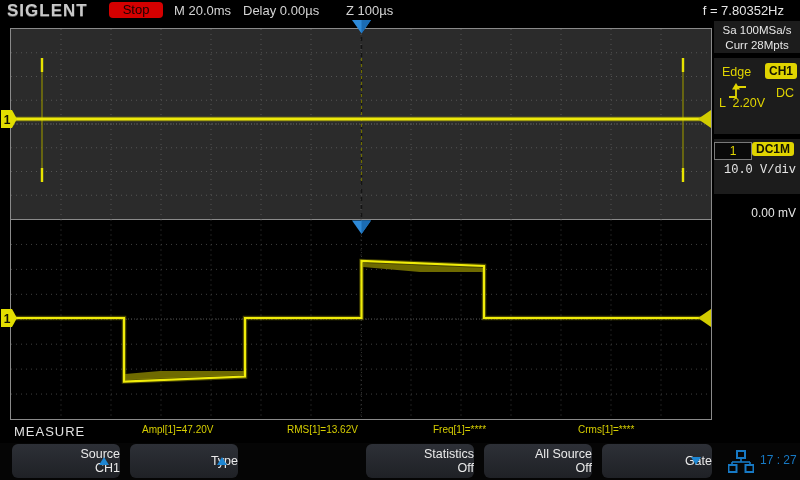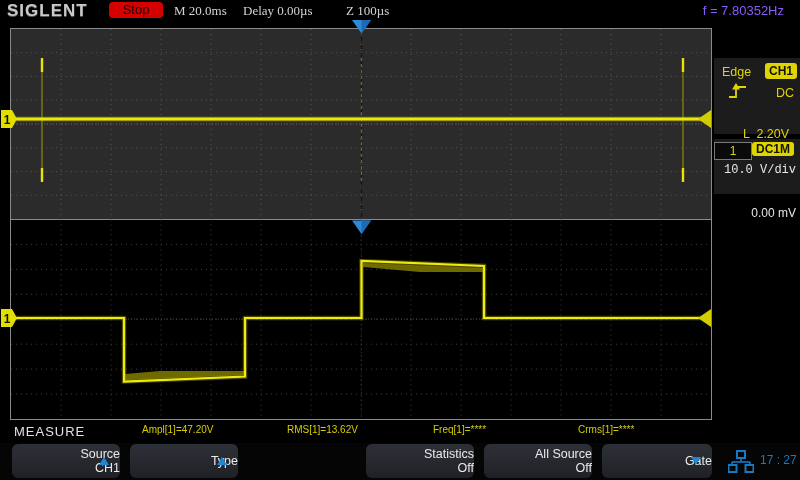--- a/index.html
+++ b/index.html
@@ -4,35 +4,35 @@
 <style>
   html,body{margin:0;padding:0;background:#000;}
   .screen{position:relative;width:800px;height:480px;background:#000;overflow:hidden;
           font-family:"Liberation Sans", sans-serif; -webkit-font-smoothing:antialiased;}
   
   .topbar{position:absolute;left:0;top:0;width:800px;height:20px;background:#000;}
   .logo{position:absolute;left:7px;top:1px;font-size:17px;font-weight:bold;color:#c9c9c9;
         letter-spacing:1px;text-shadow:0 1px 0 #555;}
   .stop-badge{position:absolute;left:109px;top:2px;width:54px;height:16px;background:#d50000;
         color:#1c0000;font-size:13px;text-align:center;line-height:16px;border-radius:4px;}
-  .tb-txt{position:absolute;top:3px;font-size:13px;color:#d4d4d4;white-space:pre;font-family:Liberation Serif, serif;}
-  .tb-freq{position:absolute;top:3px;right:16px;font-size:13px;color:#8b5cf6;}
+  .tb-txt{position:absolute;top:3px;font-size:13px;color:#d4d4d4;white-space:pre;}
+  .tb-freq{position:absolute;top:3px;right:16px;font-size:13px;color:#e5e5e5;}
   
   .scope-svg{position:absolute;left:0;top:20px;}
   
   .sidebar{position:absolute;left:712px;top:20px;width:88px;height:400px;background:#000;}
   .panel{position:absolute;left:2px;width:86px;background:#1c1c1c;}
   .acq-panel{top:1px;height:32px;color:#e6e6e6;font-size:11.5px;text-align:center;line-height:15px;padding-top:2px;box-sizing:border-box;}
   .trig-panel{top:38px;height:76px;color:#e0d400;font-size:12.5px;}
   .trig-type{position:absolute;left:8px;top:7px;}
   .trig-src{position:absolute;right:3px;top:5px;background:#e0d400;color:#141400;
             font-size:12px;font-weight:bold;padding:1px 4px;border-radius:3px;}
   .trig-coup{position:absolute;right:6px;top:28px;}
   .trig-slope{position:absolute;left:14px;top:24px;}
-  .trig-level{position:absolute;left:5px;top:69px;white-space:pre;margin-left:24px;}
+  .trig-level{position:absolute;left:5px;top:38px;white-space:pre;}
   .ch-panel{top:119px;height:55px;color:#e6e6e6;font-size:12px;}
   .ch-num-box{position:absolute;left:0px;top:3px;width:36px;height:16px;background:#0a0a0a;
               border:1px solid #7a7a7a;color:#e0d400;text-align:center;line-height:16px;font-size:12px;}
   .ch-coup{position:absolute;right:6px;top:3px;background:#e0d400;color:#141400;
            font-size:12px;font-weight:bold;padding:0 4px;border-radius:3px;}
   .ch-scale{position:absolute;right:4px;top:24px;font-family:Liberation Mono, monospace;}
   .ch-offset{position:absolute;right:4px;top:39px;margin-top:28px;}
   
   .measure-bar{position:absolute;left:0;top:420px;width:800px;height:23px;background:#000;}
   .meas-label{position:absolute;left:14px;top:4px;font-size:13px;color:#e2e2e2;letter-spacing:1px;}
@@ -150,20 +150,24 @@
     </g>
     <path d="M711,90 l-13,9 l13,9 z" fill="#d2cc00"></path>
     <g>
       <path d="M1,289 h11 l5,9 l-5,9 h-11 z" fill="#e2de00"></path>
       <text x="7" y="302.5" font-size="12" font-weight="bold" fill="#141400" text-anchor="middle">1</text>
     </g>
     <path d="M711,289 l-13,9 l13,9 z" fill="#d2cc00"></path>
   </svg>
 
   <div class="sidebar">
+    <div class="panel acq-panel">
+      <div>Sa 100MSa/s</div>
+      <div>Curr 28Mpts</div>
+    </div>
     <div class="panel trig-panel">
       <span class="trig-type">Edge</span>
       <span class="trig-src">CH1</span>
       <svg class="trig-slope" width="20" height="18">
         <polyline points="1,15 8,15 8,5 18,5" fill="none" stroke="#e0d400" stroke-width="1.8"></polyline>
         <path d="M8,1 l-4,6.5 h8 z" fill="#e0d400"></path>
       </svg>
       <span class="trig-coup">DC</span>
       <span class="trig-level">L  2.20V</span>
     </div>

